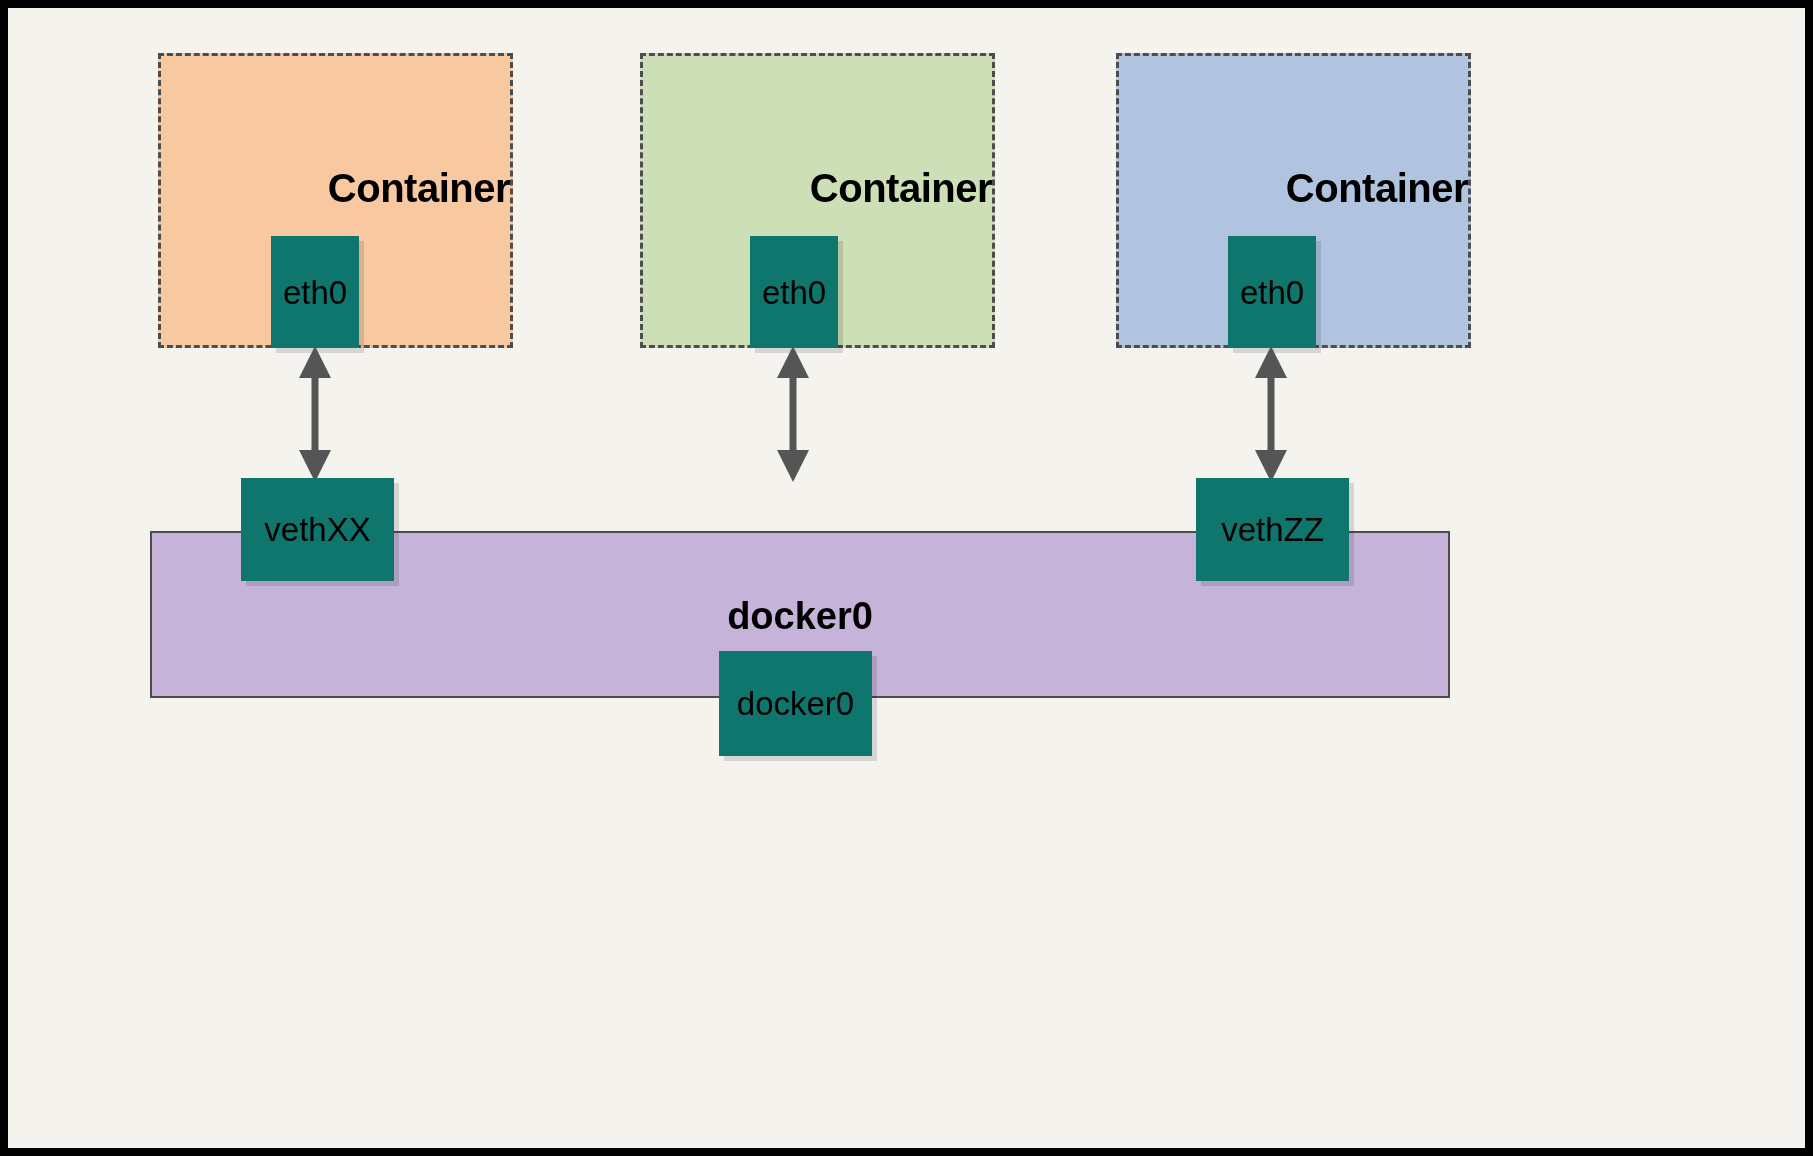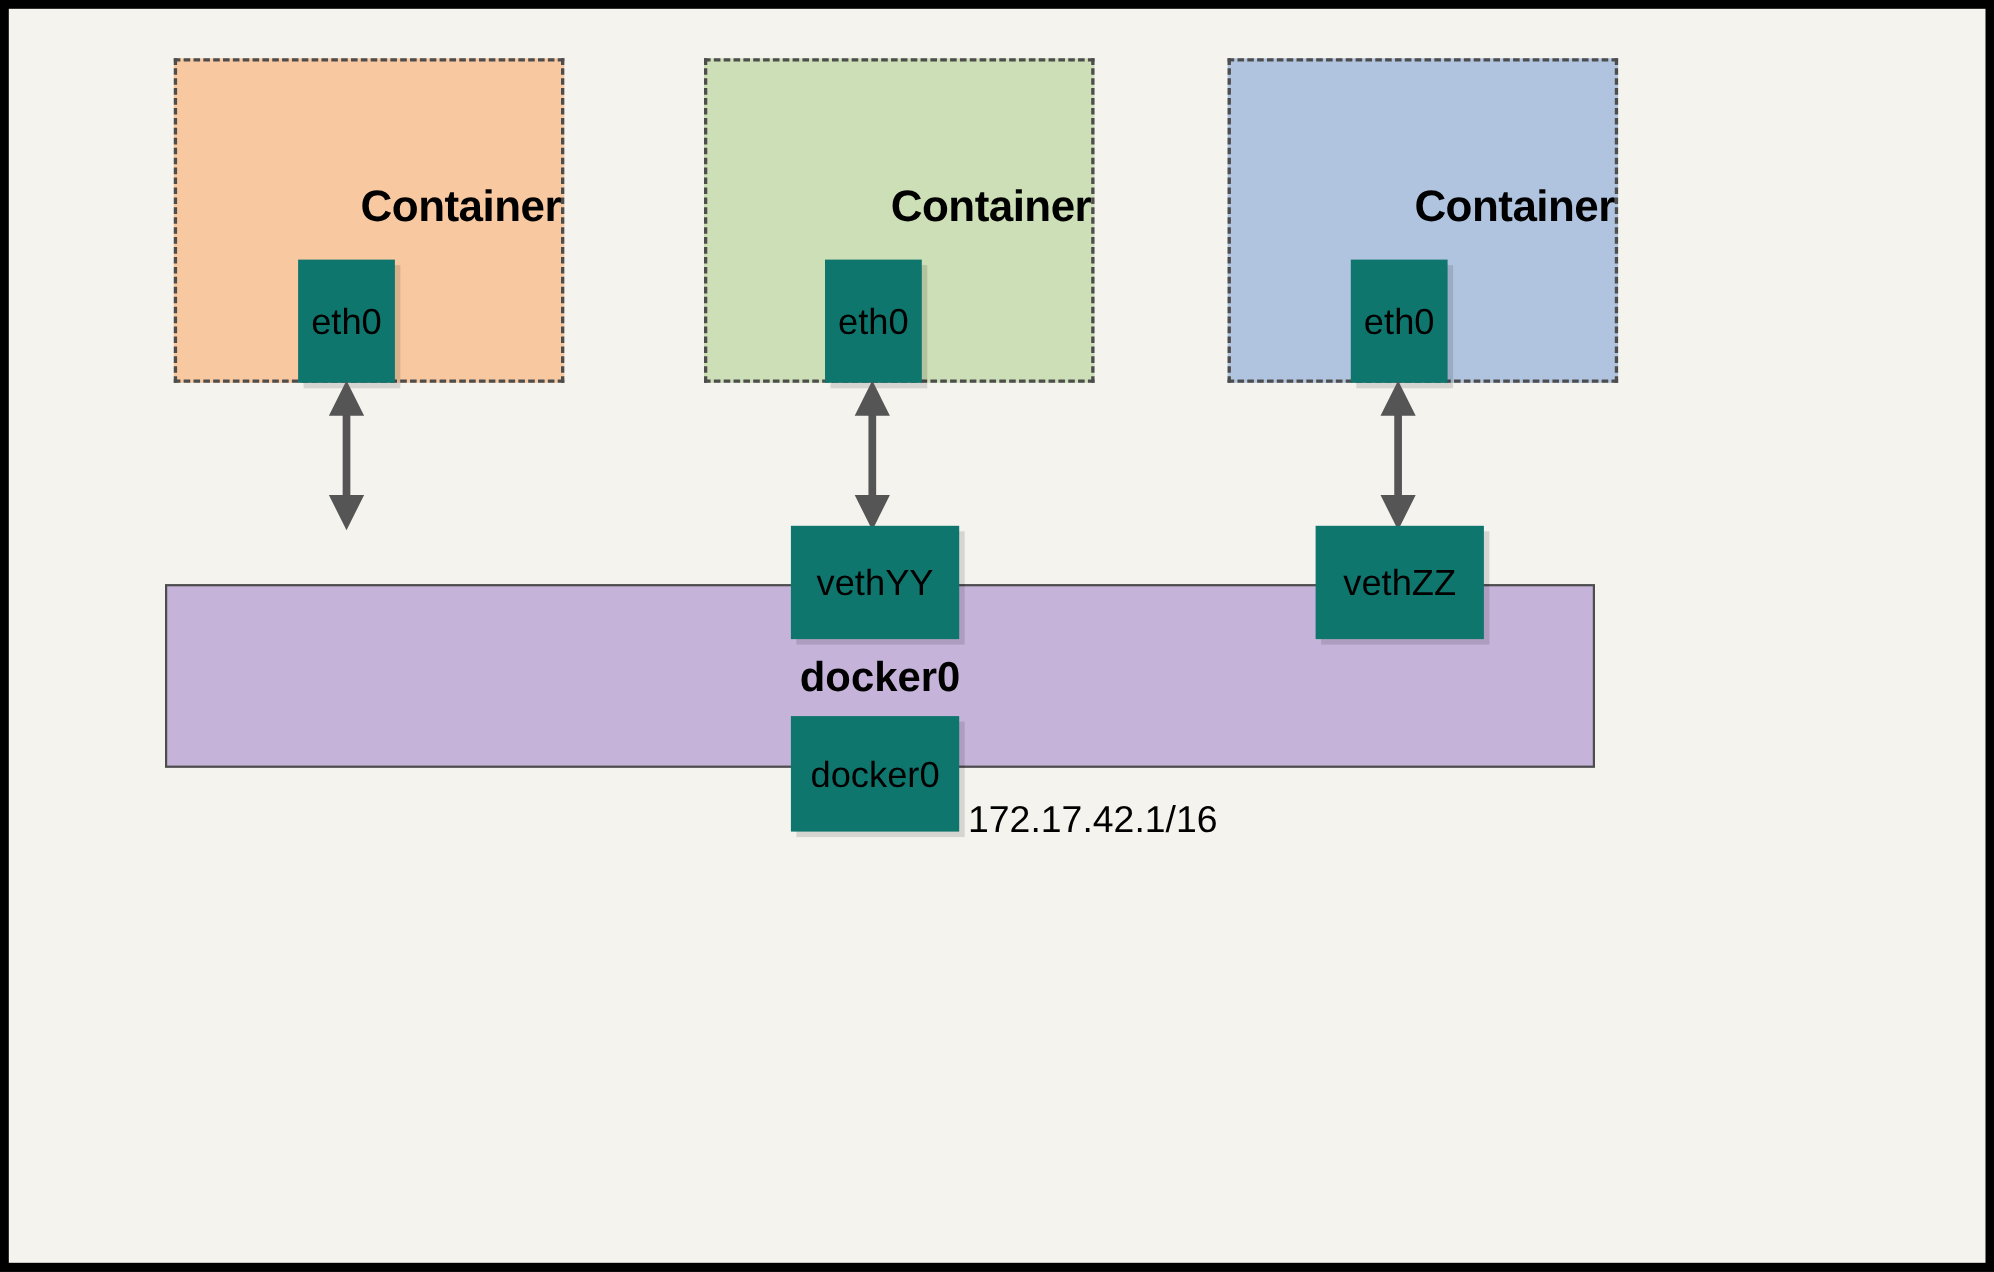--- a/index.html
+++ b/index.html
@@ -181,22 +181,21 @@
     <svg class="arrow-svg a2" width="50" height="140" viewBox="0 0 50 140">
       <line x1="25" y1="26" x2="25" y2="114" stroke="#555555" stroke-width="7"></line>
       <polygon points="25,2 41,34 9,34" fill="#555555"></polygon>
       <polygon points="25,138 41,106 9,106" fill="#555555"></polygon>
     </svg>
 
     <div id="docker0-bar">
       <div id="docker0-bar-label">docker0</div>
     </div>
 
-    <div class="yellow-box veth-box v1">vethYY</div>
+    <div class="yellow-box veth-box v0">vethXX</div>
     <div class="yellow-box veth-box v2">vethZZ</div>
 
     <div class="yellow-box docker0-iface-box">docker0</div>
 
-    <div id="ip-label">172.17.42.1/16</div>
 
 
   </div>
 </div>
 
 </body></html>

